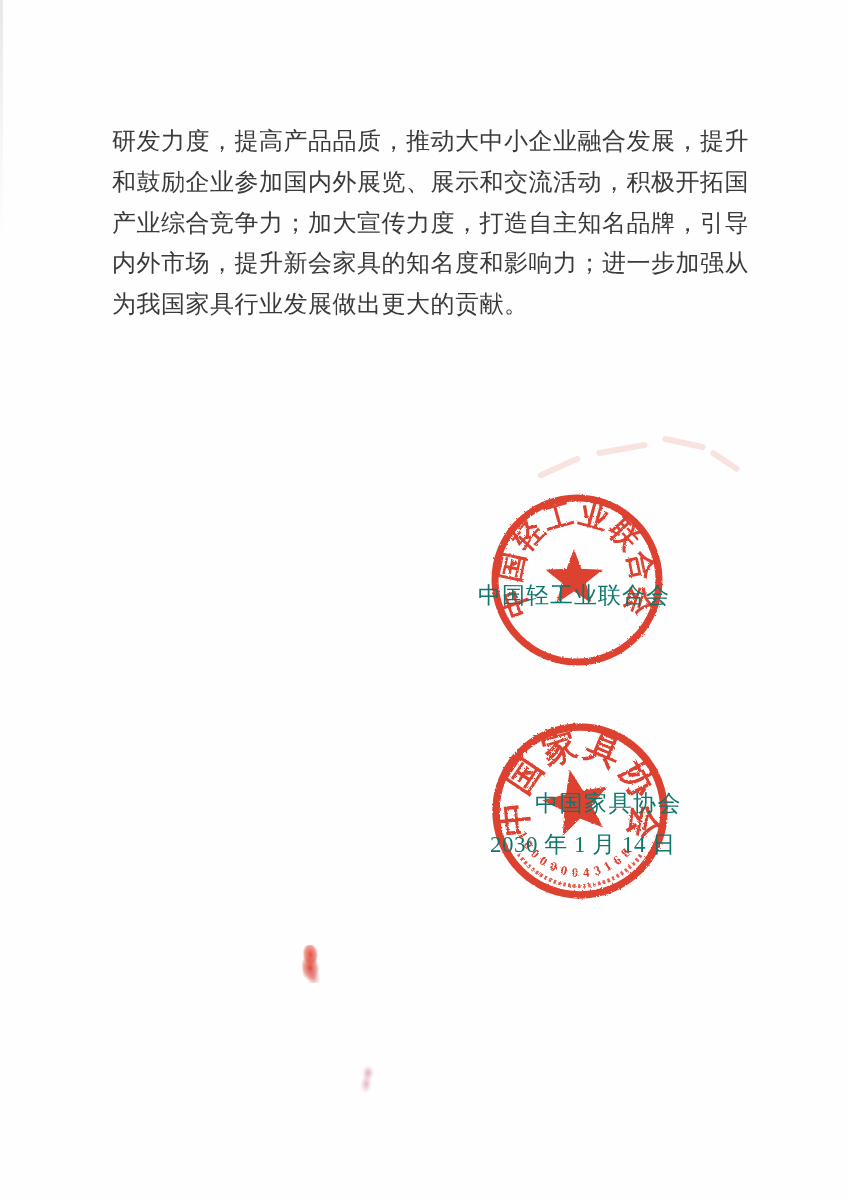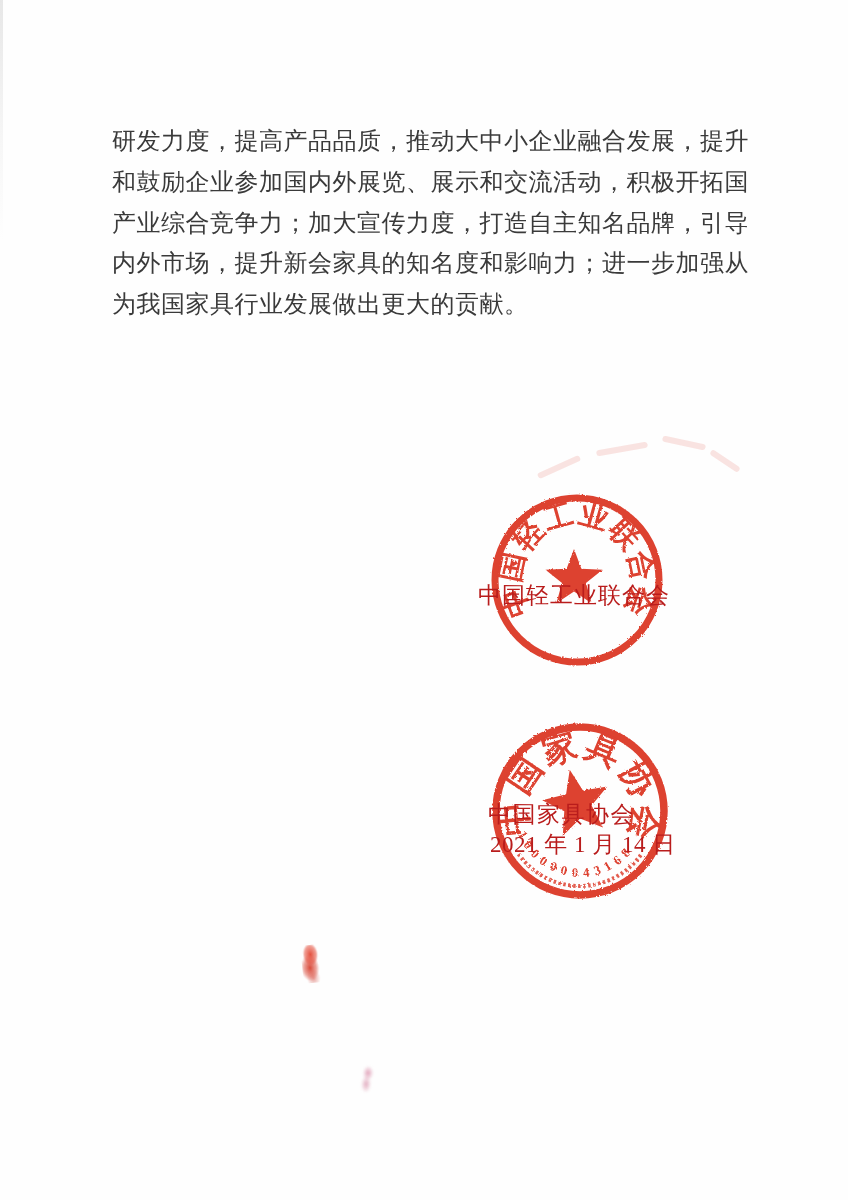--- a/index.html
+++ b/index.html
@@ -26,25 +26,25 @@
     white-space:nowrap;
     text-align:justify;text-align-last:justify;
     text-justify:inter-ideograph;
     letter-spacing:.5px;
   }
   .body-text .line.last{
     text-align:right;text-align-last:left;letter-spacing:.5px;
   }
   
   .printed{
-    position:absolute;color:#b91c1c;z-index:5;
+    position:absolute;color:#0f766e;z-index:5;
     white-space:nowrap;
   }
   .org1{left:478px;top:580px;font-size:23px;letter-spacing:1px;}
-  .org2{left:488px;top:788px;font-size:23px;letter-spacing:1.5px;margin-top:11px;}
+  .org2{left:535px;top:788px;font-size:23px;letter-spacing:1.5px;}
   .date-line{left:490px;top:829px;font-size:23px;letter-spacing:.5px;}
   
   .seal{position:absolute;z-index:2;opacity:.95;}
   .seal1{left:477px;top:480px;}
   .seal2{left:480px;top:711px;}
   .seal text{font-family:"Liberation Serif","DejaVu Serif",serif;font-weight:bold;}
   
   .ghost-marks{position:absolute;left:522px;top:430px;width:230px;height:70px;opacity:.13;z-index:1;}
   .ghost-marks i{position:absolute;display:block;background:#dc3726;border-radius:3px;}
   .g1{left:14px;top:34px;width:46px;height:6px;transform:rotate(-24deg);}
@@ -127,18 +127,18 @@
       </text>
       <text font-size="13" fill="#dc3726" letter-spacing="5.5" font-family="DejaVu Sans Mono, monospace" font-weight="bold">
         <textPath href="#s2num">100000043168</textPath>
       </text>
       <path d="M 38.6 143.1 A 75 75 0 0 0 161.4 143.1" fill="none" stroke="#dc3726" stroke-width="4" stroke-dasharray="2.5 2.5" opacity="0.85"></path>
     </g>
   </svg>
 
   <div class="printed org1">中国轻工业联合会</div>
   <div class="printed org2">中国家具协会</div>
-  <div class="printed date-line">2021 年 1 月 14 日</div>
+  <div class="printed date-line">2030 年 1 月 14 日</div>
 
   <div class="smudge smudge-1"></div>
   <div class="smudge smudge-2"></div>
 
 </div>
 
 </body></html>

